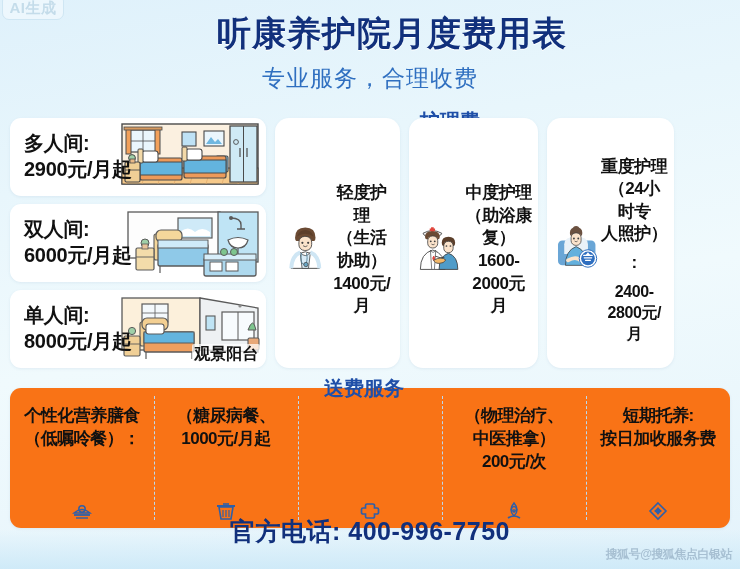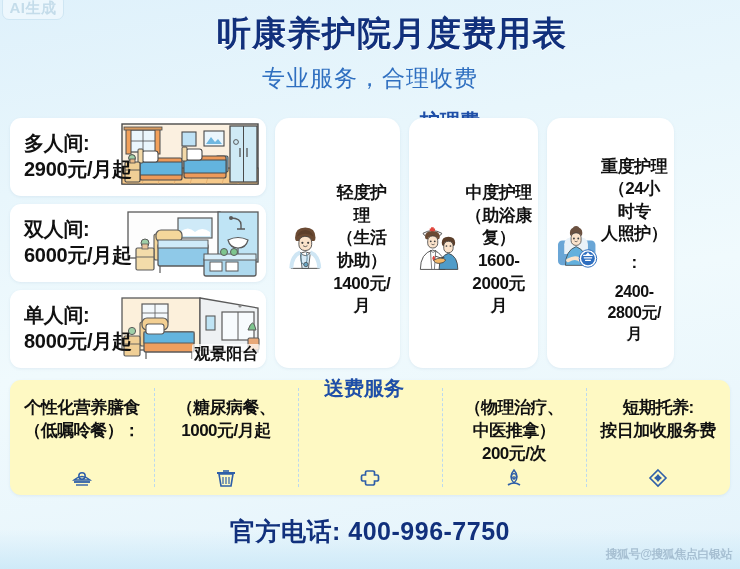--- a/index.html
+++ b/index.html
@@ -58,22 +58,22 @@
   .n-art{ width:76px; height:70px; }
   .n-text{
     margin-top:8px; text-align:center; font-size:17px; color:#111;
     line-height:1.33; font-weight:bold; letter-spacing:-.4px;
   }
   .svc-head{
     position:absolute; left:0; right:12px; top:375px; text-align:center;
     font-size:20px; font-weight:bold; color:#1f4fa8; z-index:5;
   }
   .svc-card{
-    position:absolute; left:10px; top:380px; width:720px; height:115px;
-    background:#fef9c3; border-radius:11px;
+    position:absolute; left:10px; top:388px; width:720px; height:140px;
+    background:#f97316; border-radius:11px;
     box-shadow:0 1px 3px rgba(80,120,160,.10);
     display:flex;
   }
   .svc-col{
     flex:1; position:relative; display:flex; flex-direction:column;
     align-items:center; padding-top:16px;
   }
   .svc-col + .svc-col::before{
     content:""; position:absolute; left:0; top:8px; bottom:8px;
     border-left:1px dashed #bcd9ee;

